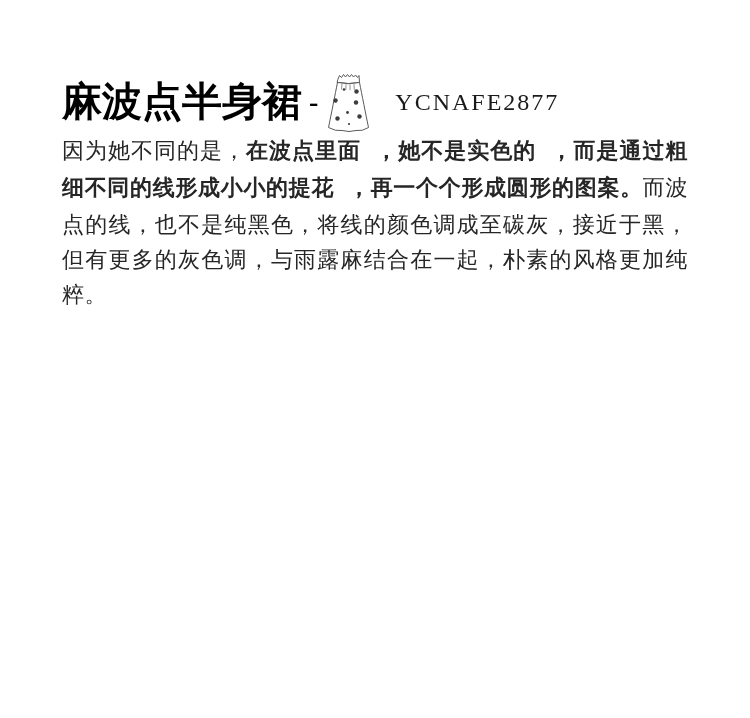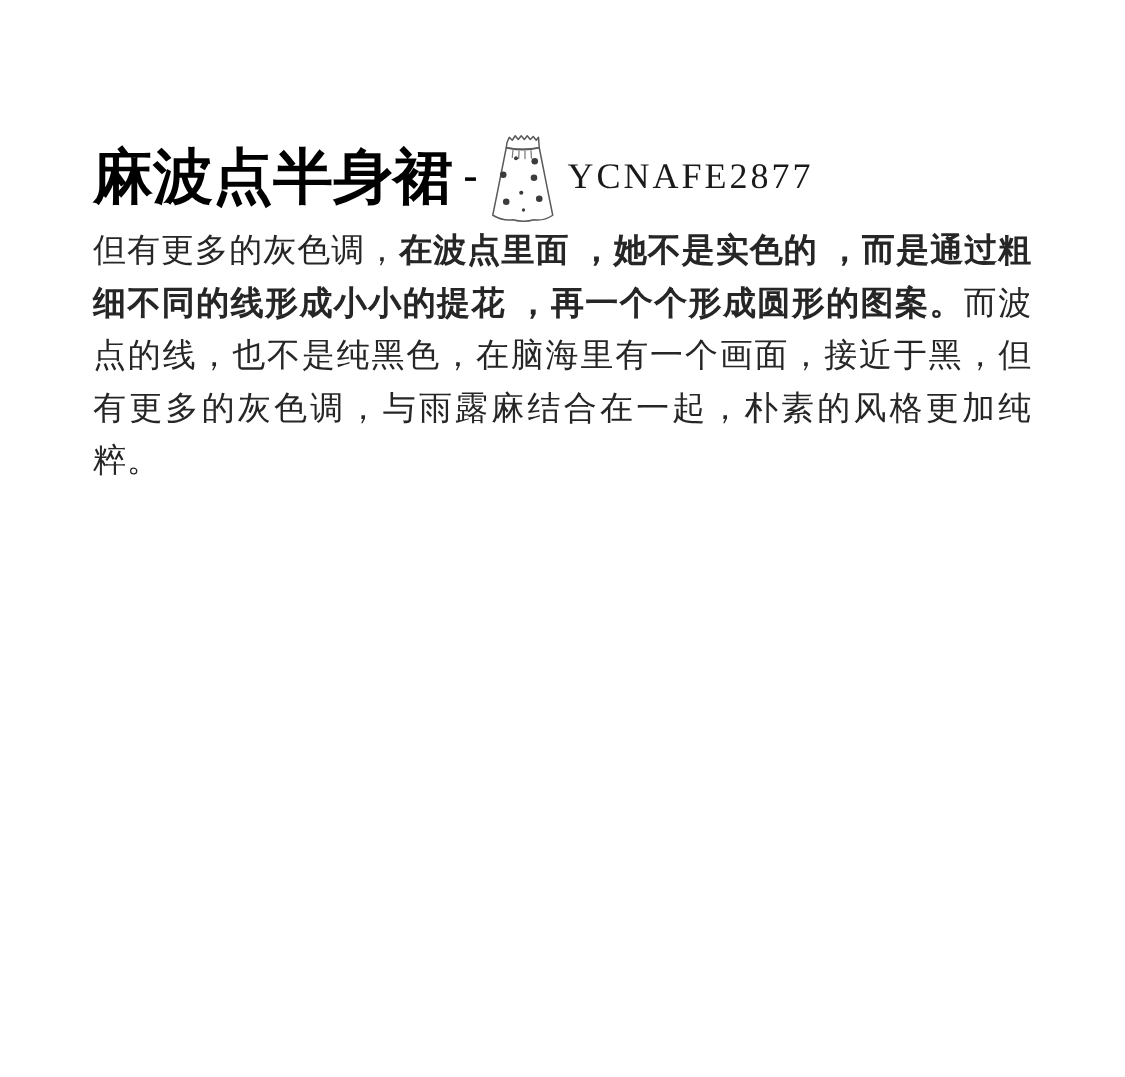--- a/index.html
+++ b/index.html
@@ -5,21 +5,21 @@
   html, body { margin: 0; padding: 0; }
   body {
     width: 750px;
     height: 718px;
     background: #ffffff;
     font-family: "Liberation Serif", "DejaVu Serif", serif;
     color: #262626;
     overflow: hidden;
   }
   .content {
-    padding: 16px 62px;
+    padding: 0 62px;
     box-sizing: border-box;
     width: 750px;
   }
   .header {
     display: flex;
     align-items: center;
     padding-top: 70px;
     height: 63px;
   }
   .title {
@@ -38,38 +38,38 @@
   }
   .skirt-icon-box {
     width: 47px;
     height: 61px;
     flex: 0 0 auto;
   }
   .product-code {
     font-size: 24px;
     letter-spacing: 2px;
     color: #1a1a1a;
-    margin-left: 6px;
+    margin-left: 23px;
     line-height: 1;
     white-space: nowrap;
   }
   .body-text p {
     margin: 0;
     font-size: 22px;
     line-height: 35px;
     text-align: justify;
     text-justify: inter-ideograph;
     letter-spacing: 0.5px;
   }
   .p1 { margin-top: 39px; }
   .p2 { margin-top: 11px; }
   .p3 { margin-top: 22px; }
   .bold-seg {
     font-weight: bold;
-    font-family: Liberation Sans, sans-serif;
+    font-family: Liberation Mono, monospace;
     font-style: normal;
   }
 </style>
 </head>
 <body>
 
 <div class="content">
 
   <div class="header">
     <span class="title">麻波点半身裙</span>
@@ -99,16 +99,16 @@
           <circle cx="12.5" cy="47.5" r="2.2"></circle>
           <circle cx="34.5" cy="45.5" r="2.2"></circle>
           <circle cx="24" cy="53" r="1.1"></circle>
         </g>
       </svg>
     </span>
     <span class="product-code">YCNAFE2877</span>
   </div>
 
   <div class="body-text">
-    <p class="p2"><span>但有更多的灰色调，</span><span class="bold-seg">在波点里面 ，她不是实色的 ，而是通过粗细不同的线形成小小的提花 ，再一个个形成圆形的图案。</span><span>而波点的线，也不是纯黑色，在脑海里有一个画面，接近于黑，但有更多的灰色调，与雨露麻结合在一起，朴素的风格更加纯粹。</span></p>
+    <p class="p2"><span>因为她不同的是，</span><span class="bold-seg">在波点里面 ，她不是实色的 ，而是通过粗细不同的线形成小小的提花 ，再一个个形成圆形的图案。</span><span>而波点的线，也不是纯黑色，将线的颜色调成至碳灰，接近于黑，但有更多的灰色调，与雨露麻结合在一起，朴素的风格更加纯粹。</span></p>
   </div>
 
 </div>
 
 </body></html>

